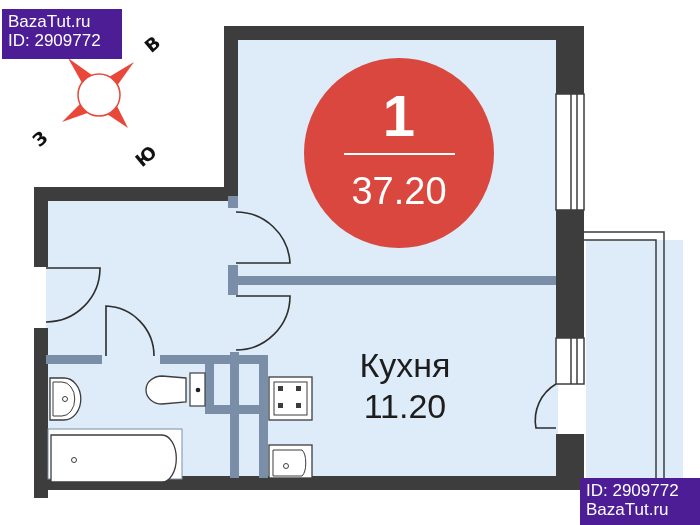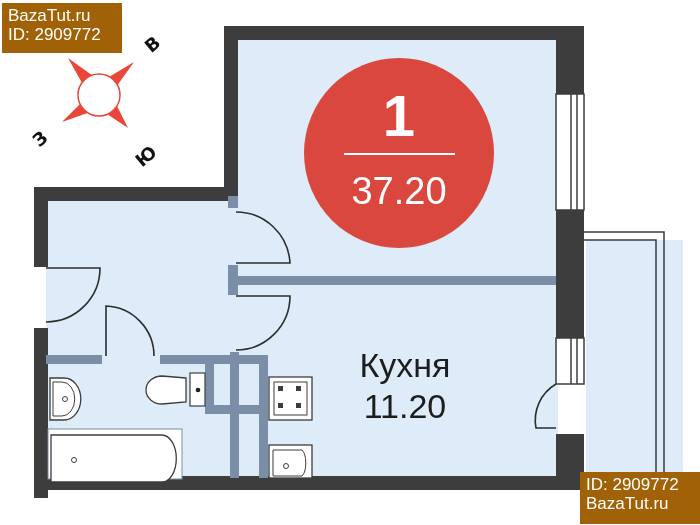--- a/index.html
+++ b/index.html
@@ -1,18 +1,18 @@
 <!DOCTYPE html>
 <html><head>
   <meta charset="utf-8">
   <style>
     html, body { margin: 0; padding: 0; background: #ffffff; }
     body { width: 700px; height: 525px; position: relative; overflow: hidden; font-family: "Liberation Sans", sans-serif; }
     svg.plan { position: absolute; left: 0; top: 0; }
-    .wm { position: absolute; background: #a16207; color: #ffffff; font-family: "Liberation Sans", sans-serif; font-size: 17px; line-height: 19px; padding: 3px 6px; }
+    .wm { position: absolute; background: #4c1d95; color: #ffffff; font-family: "Liberation Sans", sans-serif; font-size: 17px; line-height: 19px; padding: 3px 6px; margin-top: 6px; }
     .wm-tl { left: 2px; top: 3px; width: 108px; height: 44px; }
     .wm-br { left: 580px; top: 472px; width: 108px; height: 46px; }
     .wm span { display: block; white-space: nowrap; }
   </style>
 </head>
 <body>
 
 <svg class="plan" width="700" height="525" viewBox="0 0 700 525">
 
   <rect x="236" y="40" width="322" height="245" fill="#ddecf8"></rect>

